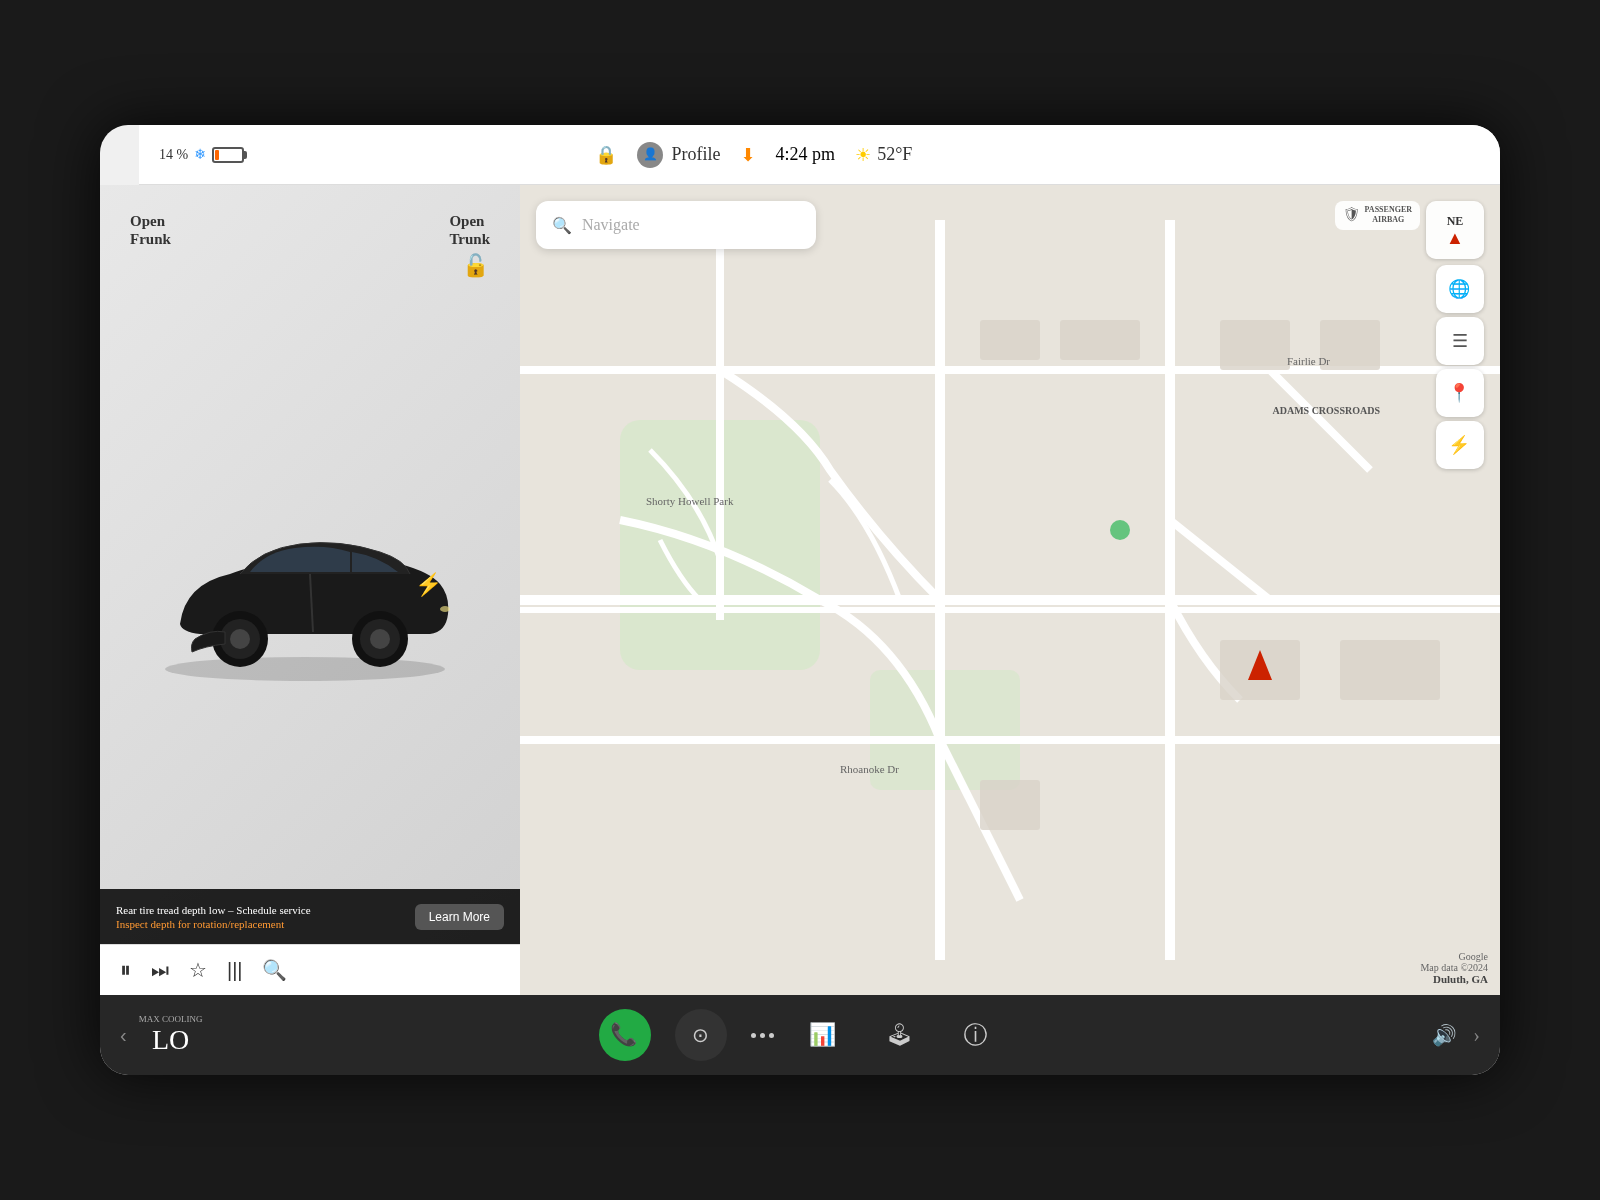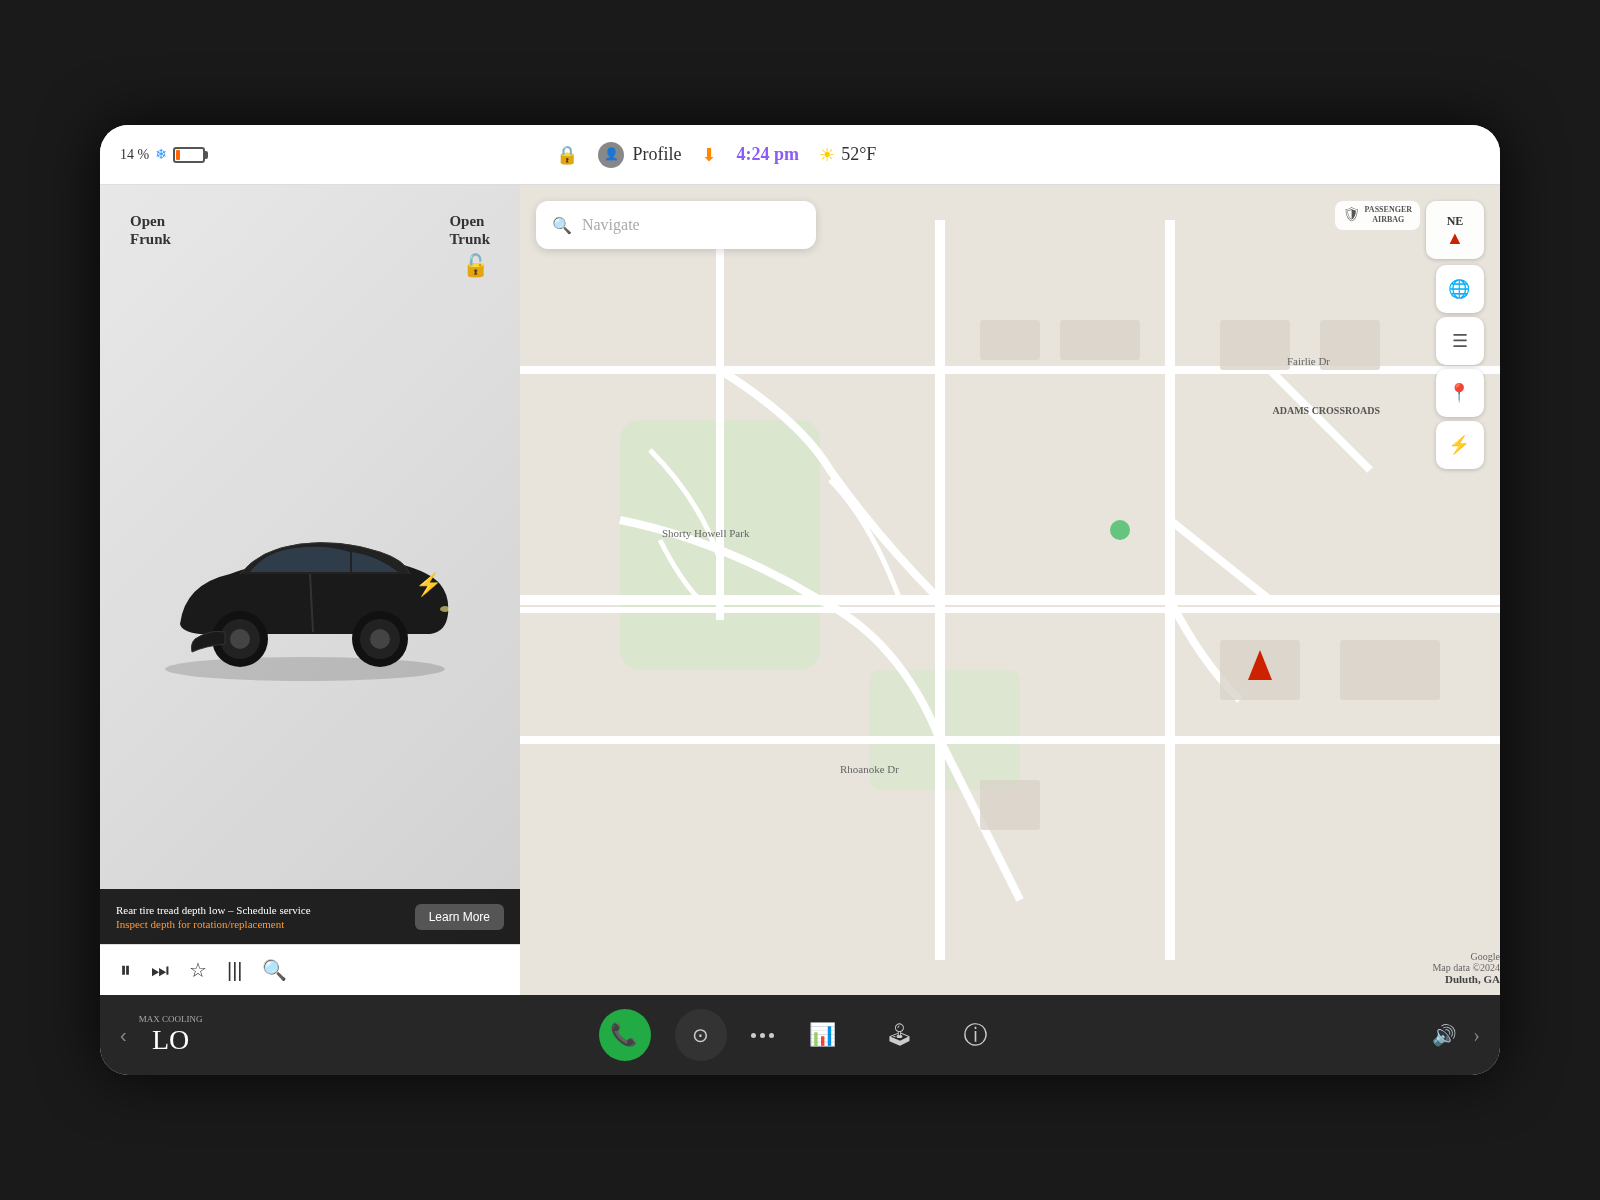--- a/index.html
+++ b/index.html
@@ -38,20 +38,21 @@
       width: 100%;
       height: 60px;
       background: rgba(255,255,255,0.95);
       display: flex;
       align-items: center;
       padding: 0 20px;
       gap: 16px;
       border-bottom: 1px solid #ddd;
       position: relative;
       z-index: 10;
+      margin-left: 39px;
     }
 
     .status-left {
       display: flex;
       align-items: center;
       gap: 10px;
       width: 420px;
     }
 
     .battery-info {
@@ -136,22 +137,22 @@
       font-size: 12px;
     }
 
     .download-icon {
       color: #ff8800;
       font-size: 18px;
     }
 
     .time-display {
       font-size: 18px;
-      font-weight: 700;
-      color: #8b5cf6;
+      font-weight: 400;
+      color: #000000;
     }
 
     .weather-display {
       display: flex;
       align-items: center;
       gap: 6px;
       font-size: 18px;
       color: #333;
     }
 
@@ -404,21 +405,21 @@
       color: #666;
       font-weight: 500;
       text-align: center;
       pointer-events: none;
     }
 
     
     .map-attribution {
       position: absolute;
       bottom: 10px;
-      right: 0;
+      right: 12px;
       font-size: 10px;
       color: #666;
       text-align: right;
     }
 
     
     .passenger-airbag {
       position: absolute;
       top: 16px;
       right: 80px;
@@ -680,21 +681,21 @@
             <rect x="700" y="420" width="80" height="60" rx="3" fill="#d8d2c8" opacity="0.8"></rect>
             <rect x="820" y="420" width="100" height="60" rx="3" fill="#d8d2c8" opacity="0.8"></rect>
             <rect x="460" y="560" width="60" height="50" rx="3" fill="#d8d2c8" opacity="0.8"></rect>
 
             <circle cx="600" cy="310" r="10" fill="#44bb66" opacity="0.8"></circle>
 
             <polygon points="740,430 728,460 752,460" fill="#cc2200"></polygon>
           </svg>
 
           
-          <div class="map-label" style="left:142px; top:310px;margin-top:32px;">
+          <div class="map-label" style="left:126px; top:310px;">
             <span>Shorty
 Howell Park</span>
           </div>
           <div class="map-label" style="right:120px; top:220px; font-weight:700; color:#555; font-size:10px;">
             <span>ADAMS
 CROSSROADS</span>
           </div>
           <div class="map-label" style="right:170px; top:170px;font-family:Liberation Serif, serif;">
             <span>Fairlie Dr</span>
           </div>

